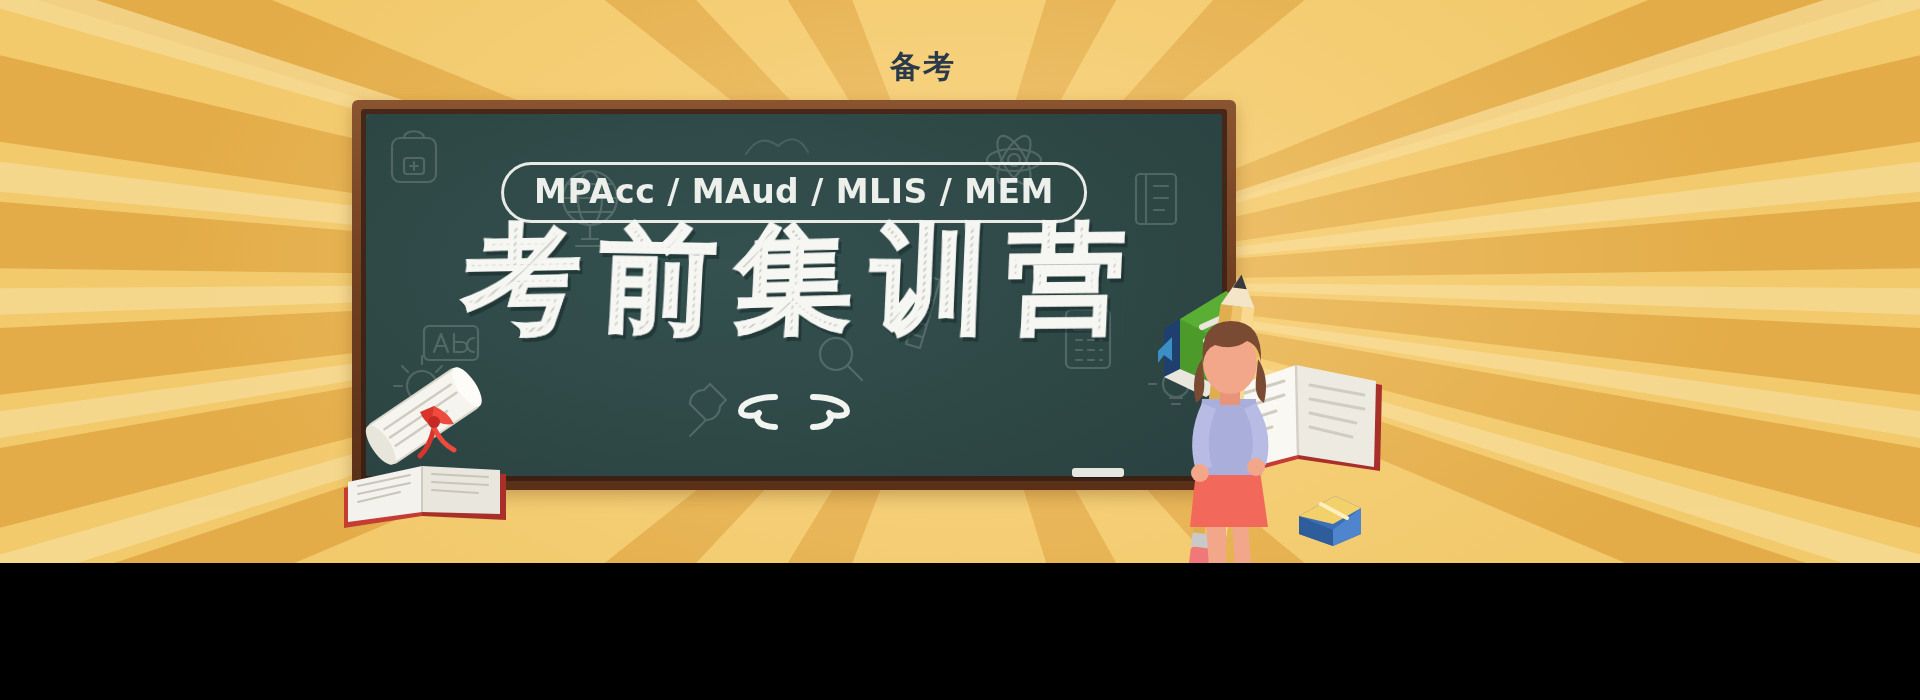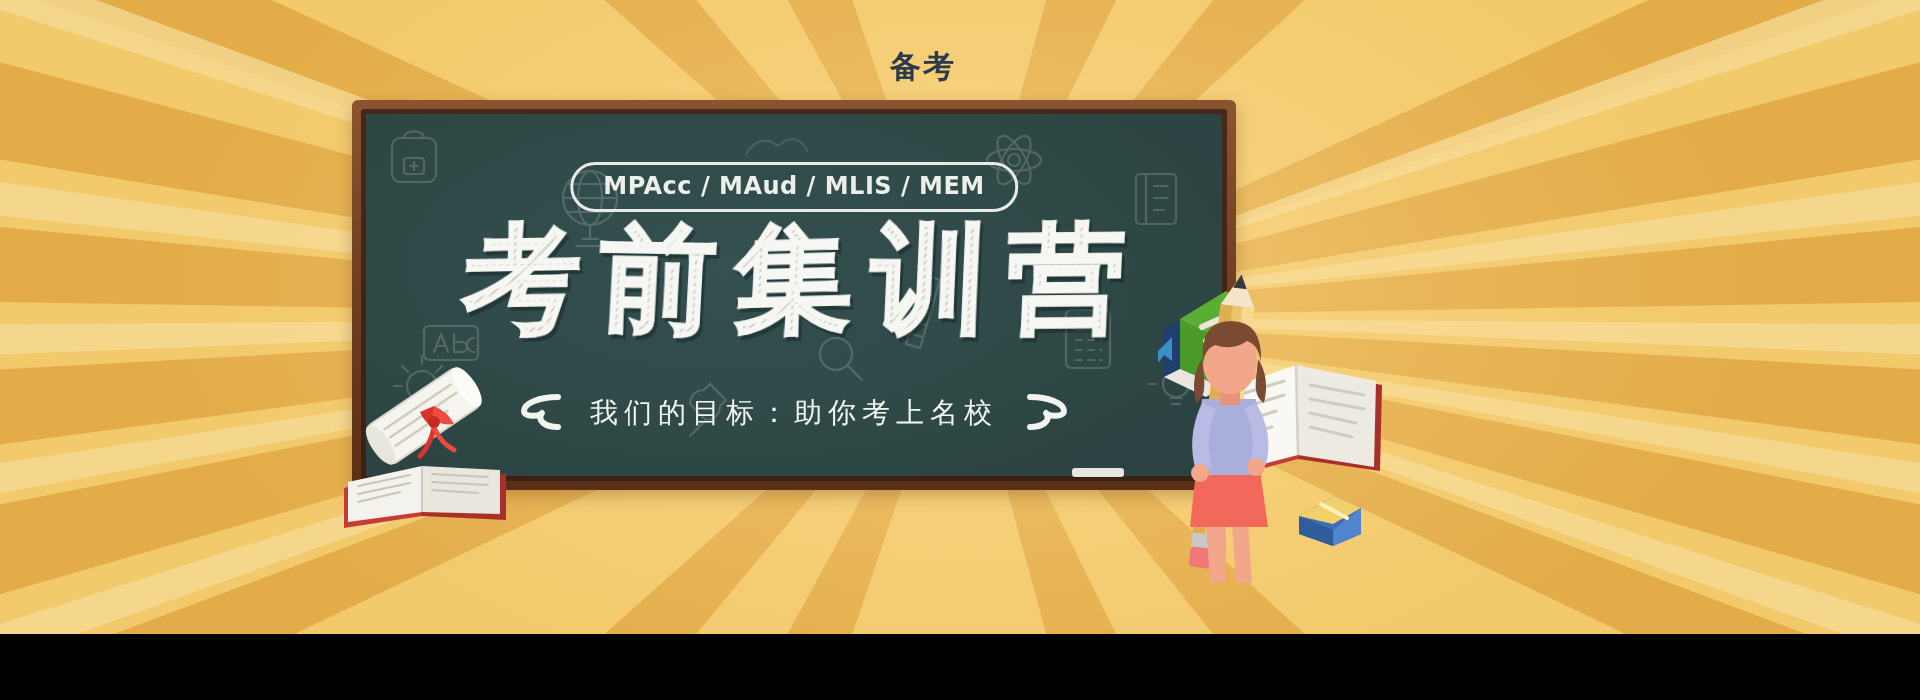--- a/index.html
+++ b/index.html
@@ -6,21 +6,21 @@
   * { margin:0; padding:0; box-sizing:border-box; }
   html,body { width:1920px; height:700px; overflow:hidden; }
   body {
     font-family:"Liberation Sans","DejaVu Sans",sans-serif;
     background:#000;
   }
 
   
   #stage {
     position:relative;
-    width:1920px; height:634px;
+    width:1920px; height:563px;
     overflow:hidden;
     background:#22c55e;
   }
 
   
   .bg-base {
     position:absolute; inset:0;
     background:#F2C96B;
   }
   .rays { position:absolute; inset:0; }
@@ -100,21 +100,21 @@
     position:absolute;
     left:50%; transform:translateX(-50%);
     top:48px;
     padding:7px 30px 9px;
     border:3px solid #E8EAE6;
     border-radius:40px;
     z-index:20;
   }
   .pill span {
     display:block;
-    font-size:24px; font-weight:bold;
+    font-size:33px; font-weight:bold;
     color:#EDEFEA;
     letter-spacing:.5px;
     white-space:nowrap;
     font-family:"DejaVu Sans","Liberation Sans",sans-serif;
   }
 
   
   .title {
     position:absolute;
     left:0; right:0; top:106px;
@@ -311,21 +311,20 @@
       <div class="title">
         <span class="ch">考</span><span class="ch">前</span><span class="ch">集</span><span class="ch">训</span><span class="ch">营</span>
       </div>
 
       <div class="subtitle">
         <span class="swash">
           <svg viewBox="0 0 46 44" fill="none" stroke="#F2F4F0" stroke-width="6" stroke-linecap="round" stroke-linejoin="round">
             <path d="M40 6C22 6 6 12 6 20c0 6 14 6 18 2-6 8 4 14 16 14"></path>
           </svg>
         </span>
-        <span class="txt">我们的目标：助你考上名校</span>
         <span class="swash">
           <svg viewBox="0 0 46 44" fill="none" stroke="#F2F4F0" stroke-width="6" stroke-linecap="round" stroke-linejoin="round">
             <path d="M6 6c18 0 34 6 34 14 0 6-14 6-18 2 6 8-4 14-16 14"></path>
           </svg>
         </span>
       </div>
     </div>
 
     <div class="chalk-tray"></div>
   </div>

